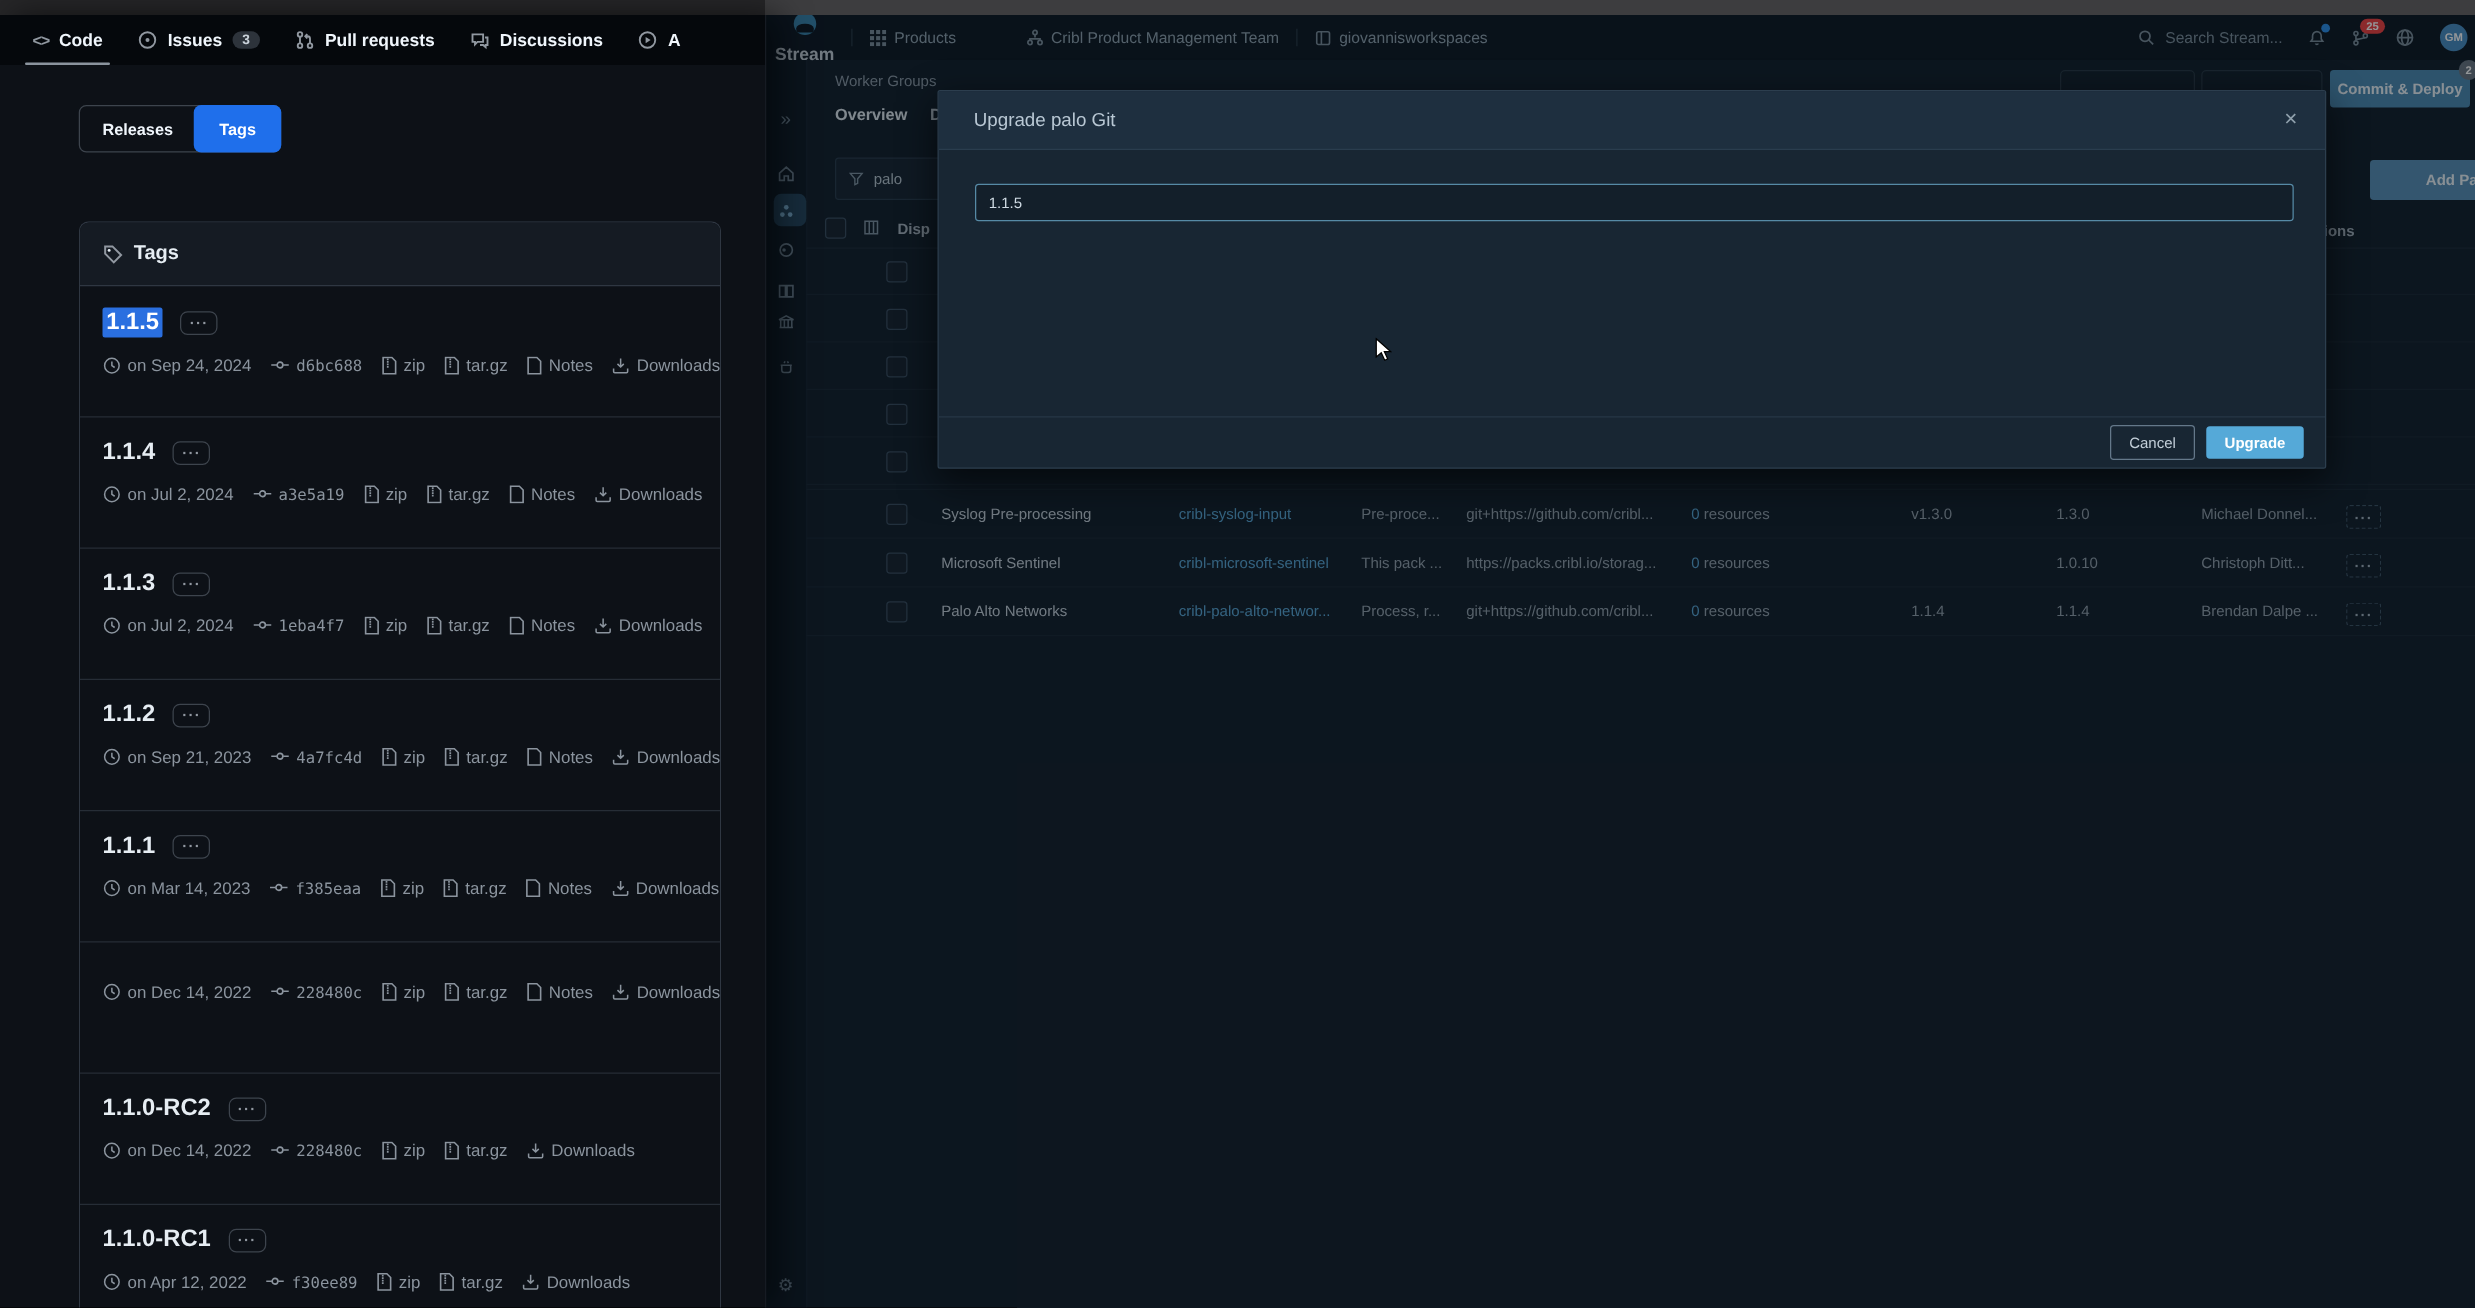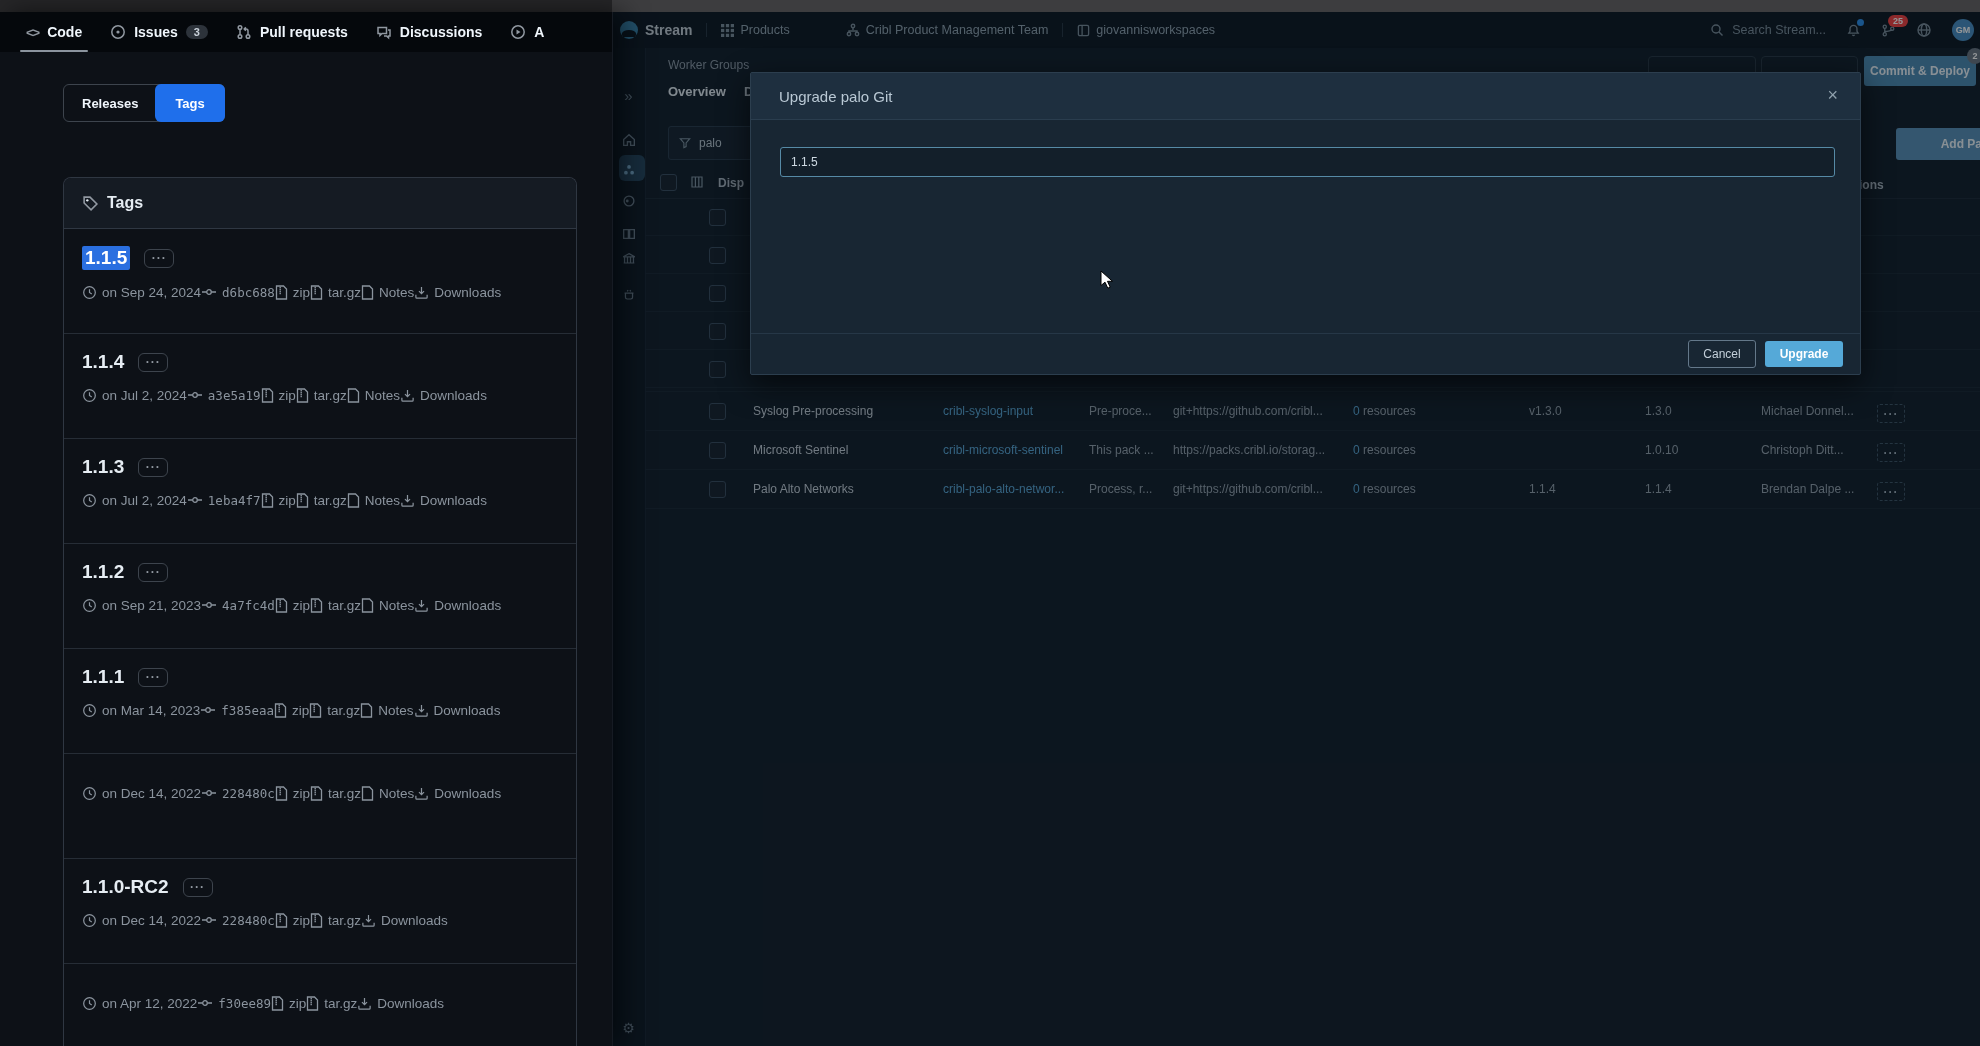--- a/index.html
+++ b/index.html
@@ -24,29 +24,29 @@
   .seg.active{background:#1f6feb;color:#fff;border-radius:6px;margin:-1px;padding:0 20px;}
 
   .tags-card{position:absolute;left:63px;top:165px;width:512px;height:900px;border:1px solid #2f3742;border-bottom:none;border-radius:8px 8px 0 0;overflow:hidden;}
   .tags-card-header{height:50px;background:#151b23;display:flex;align-items:center;gap:8px;padding:0 18px;color:#e6edf3;font-size:16px;font-weight:700;border-bottom:1px solid #2f3742;}
   .tag-row{padding:17px 18px 0 18px;height:87px;border-bottom:1px solid #262d36;}
   .tag-title{display:flex;align-items:center;gap:14px;}
   .tag-name{font-size:19px;font-weight:700;color:#e6edf3;text-decoration:none;cursor:pointer;}
   .tag-name.sel{background:#2a6fe0;color:#fff;padding:1px 3px;border-radius:2px;}
   .kebab{width:28px;height:17px;border:1px solid #3d444d;border-radius:6px;display:inline-flex;align-items:center;justify-content:center;color:#9198a1;cursor:pointer;}
   .kebab::before{content:"\00B7\00B7\00B7";font-weight:700;font-size:12px;letter-spacing:1px;line-height:0;}
-  .tag-meta{margin-top:14px;display:flex;align-items:center;color:#8b949e;font-size:13.5px;white-space:nowrap;}
+  .tag-meta{margin-top:14px;display:flex;align-items:center;gap:15px;color:#8b949e;font-size:13.5px;white-space:nowrap;}
   .mi{display:inline-flex;align-items:center;gap:5px;color:#8b949e;text-decoration:none;}
   .mi.mono span{font-family:"DejaVu Sans Mono","Liberation Mono",monospace;font-size:12.5px;}
   .gh-meta-stroke{stroke:#8b949e;fill:none;stroke-width:1.3;}
 
   
   #cr{position:absolute;left:612px;top:12px;width:1368px;height:1034px;background:#16232f;overflow:hidden;}
   .cr-top{position:absolute;left:0;top:0;width:100%;height:36px;background:#111c27;display:flex;align-items:center;color:#aab8c2;font-size:12.5px;}
-  .cr-top .brand{display:flex;align-items:center;gap:7px;margin-left:8px;font-size:14px;font-weight:700;color:#c2cdd6;}
+  .cr-top .brand{display:flex;align-items:center;gap:7px;margin-left:8px;font-size:14px;font-weight:700;color:#c2cdd6;flex-direction:column;}
   .logo-dot{width:18px;height:18px;border-radius:50%;background:#3b85ad;position:relative;overflow:hidden;}
   .logo-dot::after{content:"";position:absolute;left:2px;top:9px;width:14px;height:7px;background:#0f1a24;border-radius:50% 50% 0 0;}
   .cr-div{width:1px;height:14px;background:#2a3a48;margin:0 14px;}
   .cr-top-item{display:flex;align-items:center;gap:6px;color:#8fa3b0;cursor:pointer;}
   .cr-top-right{position:absolute;right:0;top:0;height:36px;display:flex;align-items:center;gap:20px;padding-right:6px;}
   .cr-search{display:flex;align-items:center;gap:8px;color:#7b8e9b;}
   .bell-wrap{position:relative;}
   .bell-dot{position:absolute;right:-3px;top:-3px;width:7px;height:7px;border-radius:50%;background:#2e8fe8;}
   .vc-wrap{position:relative;}
   .vc-badge{position:absolute;right:-12px;top:-7px;background:#ef4444;color:#fff;font-size:9px;font-weight:700;border-radius:8px;padding:1px 5px;}
@@ -490,20 +490,24 @@
       <span class="mi">
         <svg class="ic" width="15" height="15" viewBox="0 0 16 16">
                 <path d="M8 2v7M5.3 6.5 8 9.2l2.7-2.7M2 10.5v2.5a1 1 0 0 0 1 1h10a1 1 0 0 0 1-1v-2.5" class="gh-meta-stroke"></path>
               </svg>
         <span>Downloads</span>
       </span>
     </div>
   </div>
 
   <div class="tag-row">
+    <div class="tag-title">
+      <a class="tag-name">1.1.0-RC1</a>
+      <span class="kebab"></span>
+    </div>
     <div class="tag-meta">
       <span class="mi">
         <svg class="ic" width="15" height="15" viewBox="0 0 16 16">
                 <circle cx="8" cy="8" r="6.2" class="gh-meta-stroke"></circle>
                 <path d="M8 4.5V8l2.4 1.6" class="gh-meta-stroke"></path>
               </svg>
         <span>on Apr 12, 2022</span>
       </span>
       <span class="mi mono">
         <svg class="ic" width="16" height="16" viewBox="0 0 16 16">

